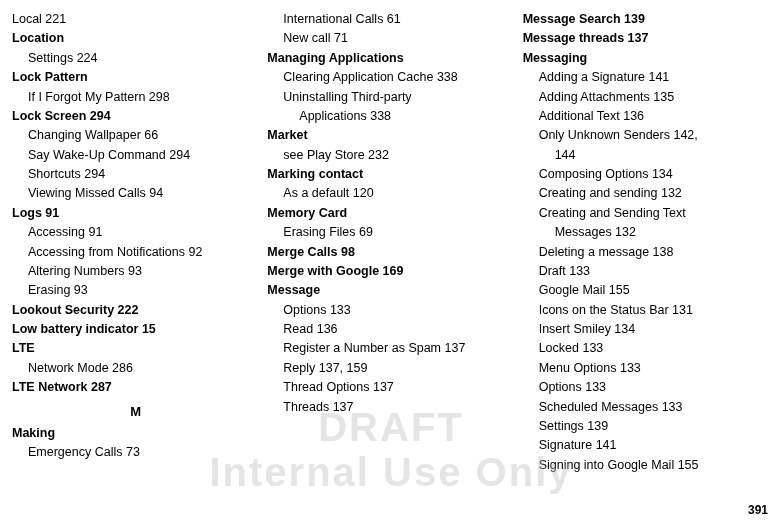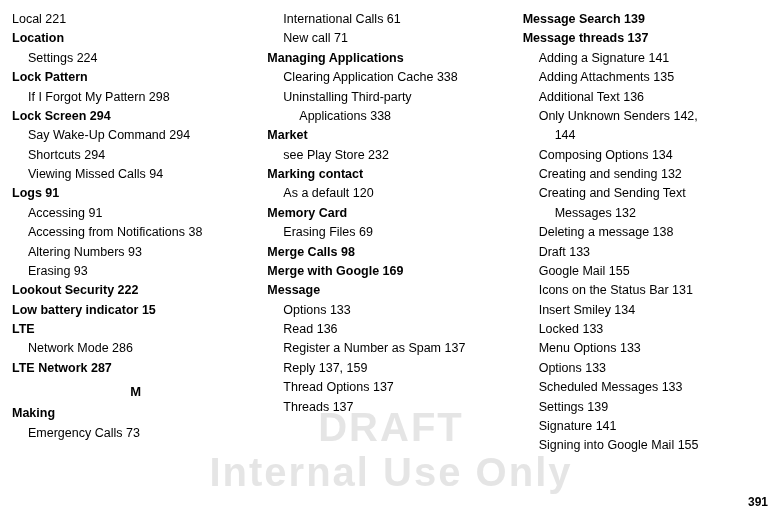--- a/index.html
+++ b/index.html
@@ -62,45 +62,46 @@
       text-align: center;
       font-size: 40px;
       font-weight: bold;
       color: rgba(180,180,180,0.35);
       pointer-events: none;
       letter-spacing: 2px;
       white-space: nowrap;
     }
     .page-number {
       position: absolute;
-      bottom: 16px;
+      bottom: 8px;
       right: 14px;
       font-size: 12px;
       font-weight: bold;
       color: #000;
     }
   </style>
 </head>
 <body>
 
 <div class="page-container">
   <div class="columns-wrapper">
   <div class="column">
         <span class="entry">Local  221</span>
         <span class="entry bold">Location</span>
         <span class="entry indent1">Settings  224</span>
         <span class="entry bold">Lock Pattern</span>
         <span class="entry indent1">If I Forgot My Pattern  298</span>
         <span class="entry bold">Lock Screen  294</span>
+        <span class="entry indent1">Changing Wallpaper  66</span>
         <span class="entry indent1">Say Wake-Up Command  294</span>
         <span class="entry indent1">Shortcuts  294</span>
         <span class="entry indent1">Viewing Missed Calls  94</span>
         <span class="entry bold">Logs  91</span>
         <span class="entry indent1">Accessing  91</span>
-        <span class="entry indent1">Accessing from Notifications  38</span>
+        <span class="entry indent1">Accessing from Notifications  92</span>
         <span class="entry indent1">Altering Numbers  93</span>
         <span class="entry indent1">Erasing  93</span>
         <span class="entry bold">Lookout Security  222</span>
         <span class="entry bold">Low battery indicator  15</span>
         <span class="entry bold">LTE</span>
         <span class="entry indent1">Network Mode  286</span>
         <span class="entry bold">LTE Network  287</span>
         <span class="entry bold section-letter">M</span>
         <span class="entry bold">Making</span>
         <span class="entry indent1">Emergency Calls  73</span>
@@ -124,20 +125,21 @@
         <span class="entry indent1">Options  133</span>
         <span class="entry indent1">Read  136</span>
         <span class="entry indent1">Register a Number as Spam  137</span>
         <span class="entry indent1">Reply  137,  159</span>
         <span class="entry indent1">Thread Options  137</span>
         <span class="entry indent1">Threads  137</span>
       </div>
       <div class="column">
         <span class="entry bold">Message Search  139</span>
         <span class="entry bold">Message threads  137</span>
+        <span class="entry bold">Messaging</span>
         <span class="entry indent1">Adding a Signature  141</span>
         <span class="entry indent1">Adding Attachments  135</span>
         <span class="entry indent1">Additional Text  136</span>
         <span class="entry indent1">Only Unknown Senders  142,</span>
         <span class="entry indent2">144</span>
         <span class="entry indent1">Composing Options  134</span>
         <span class="entry indent1">Creating and sending  132</span>
         <span class="entry indent1">Creating and Sending Text</span>
         <span class="entry indent2">Messages  132</span>
         <span class="entry indent1">Deleting a message  138</span>

